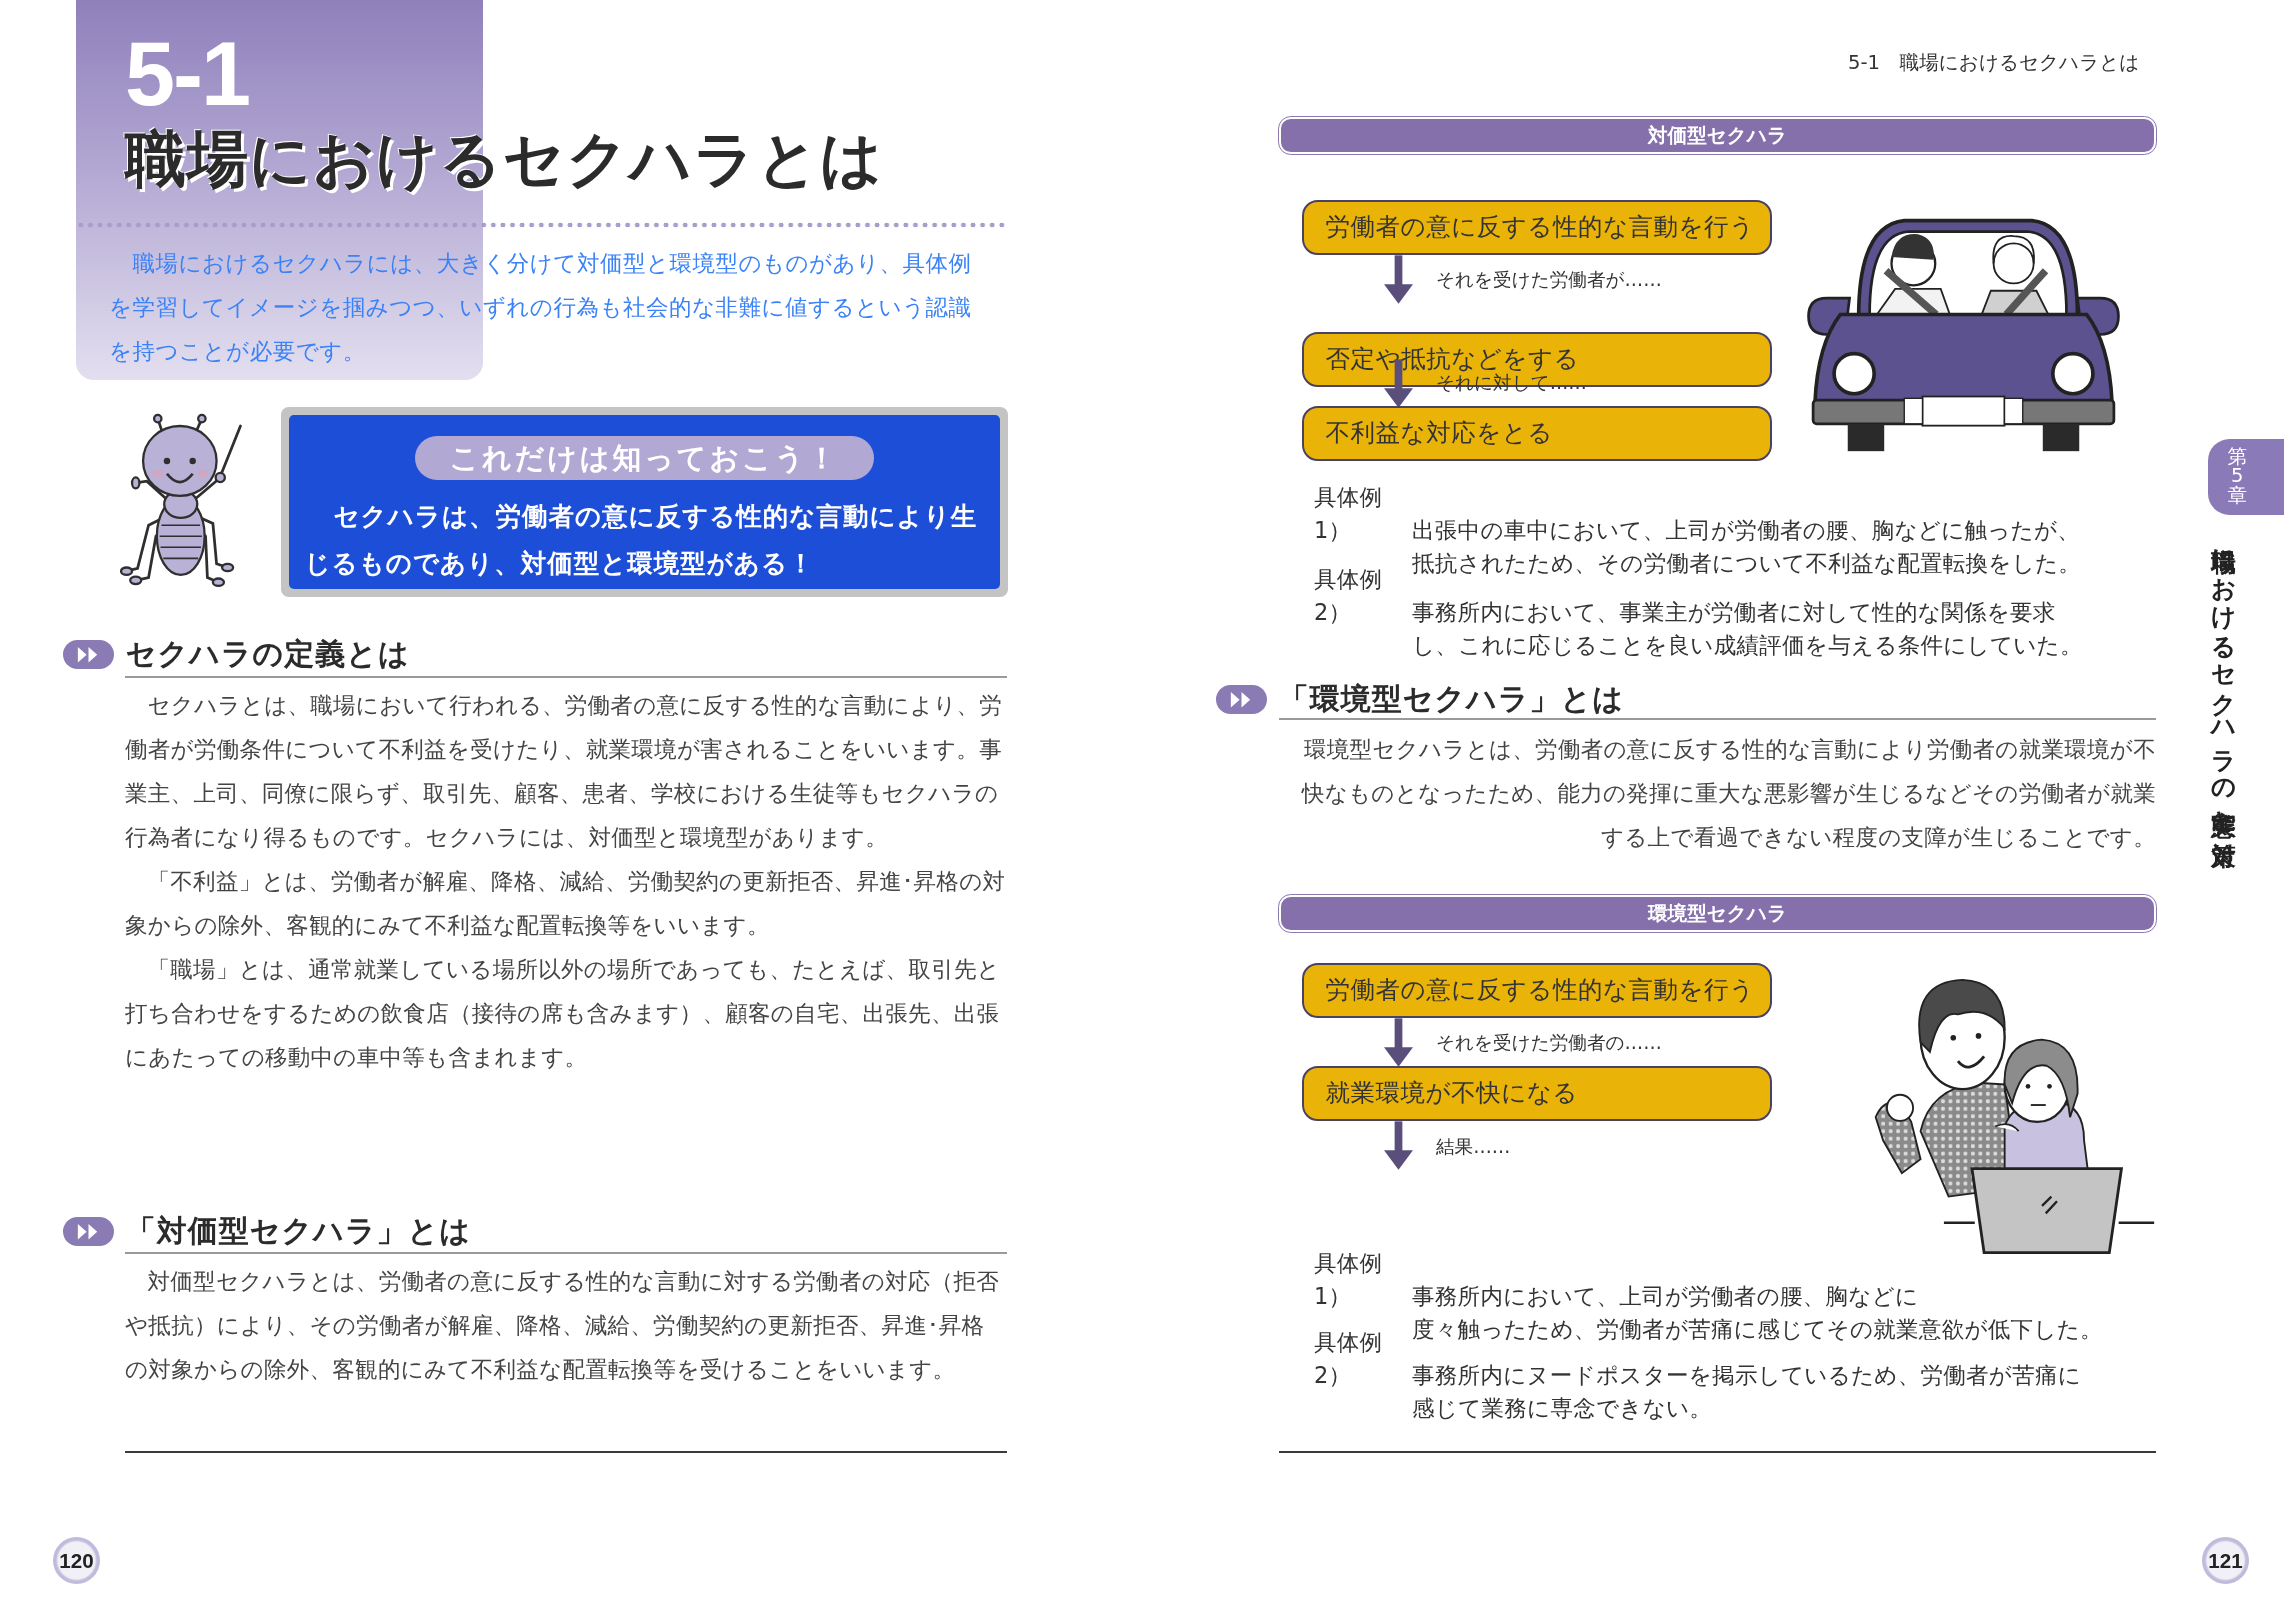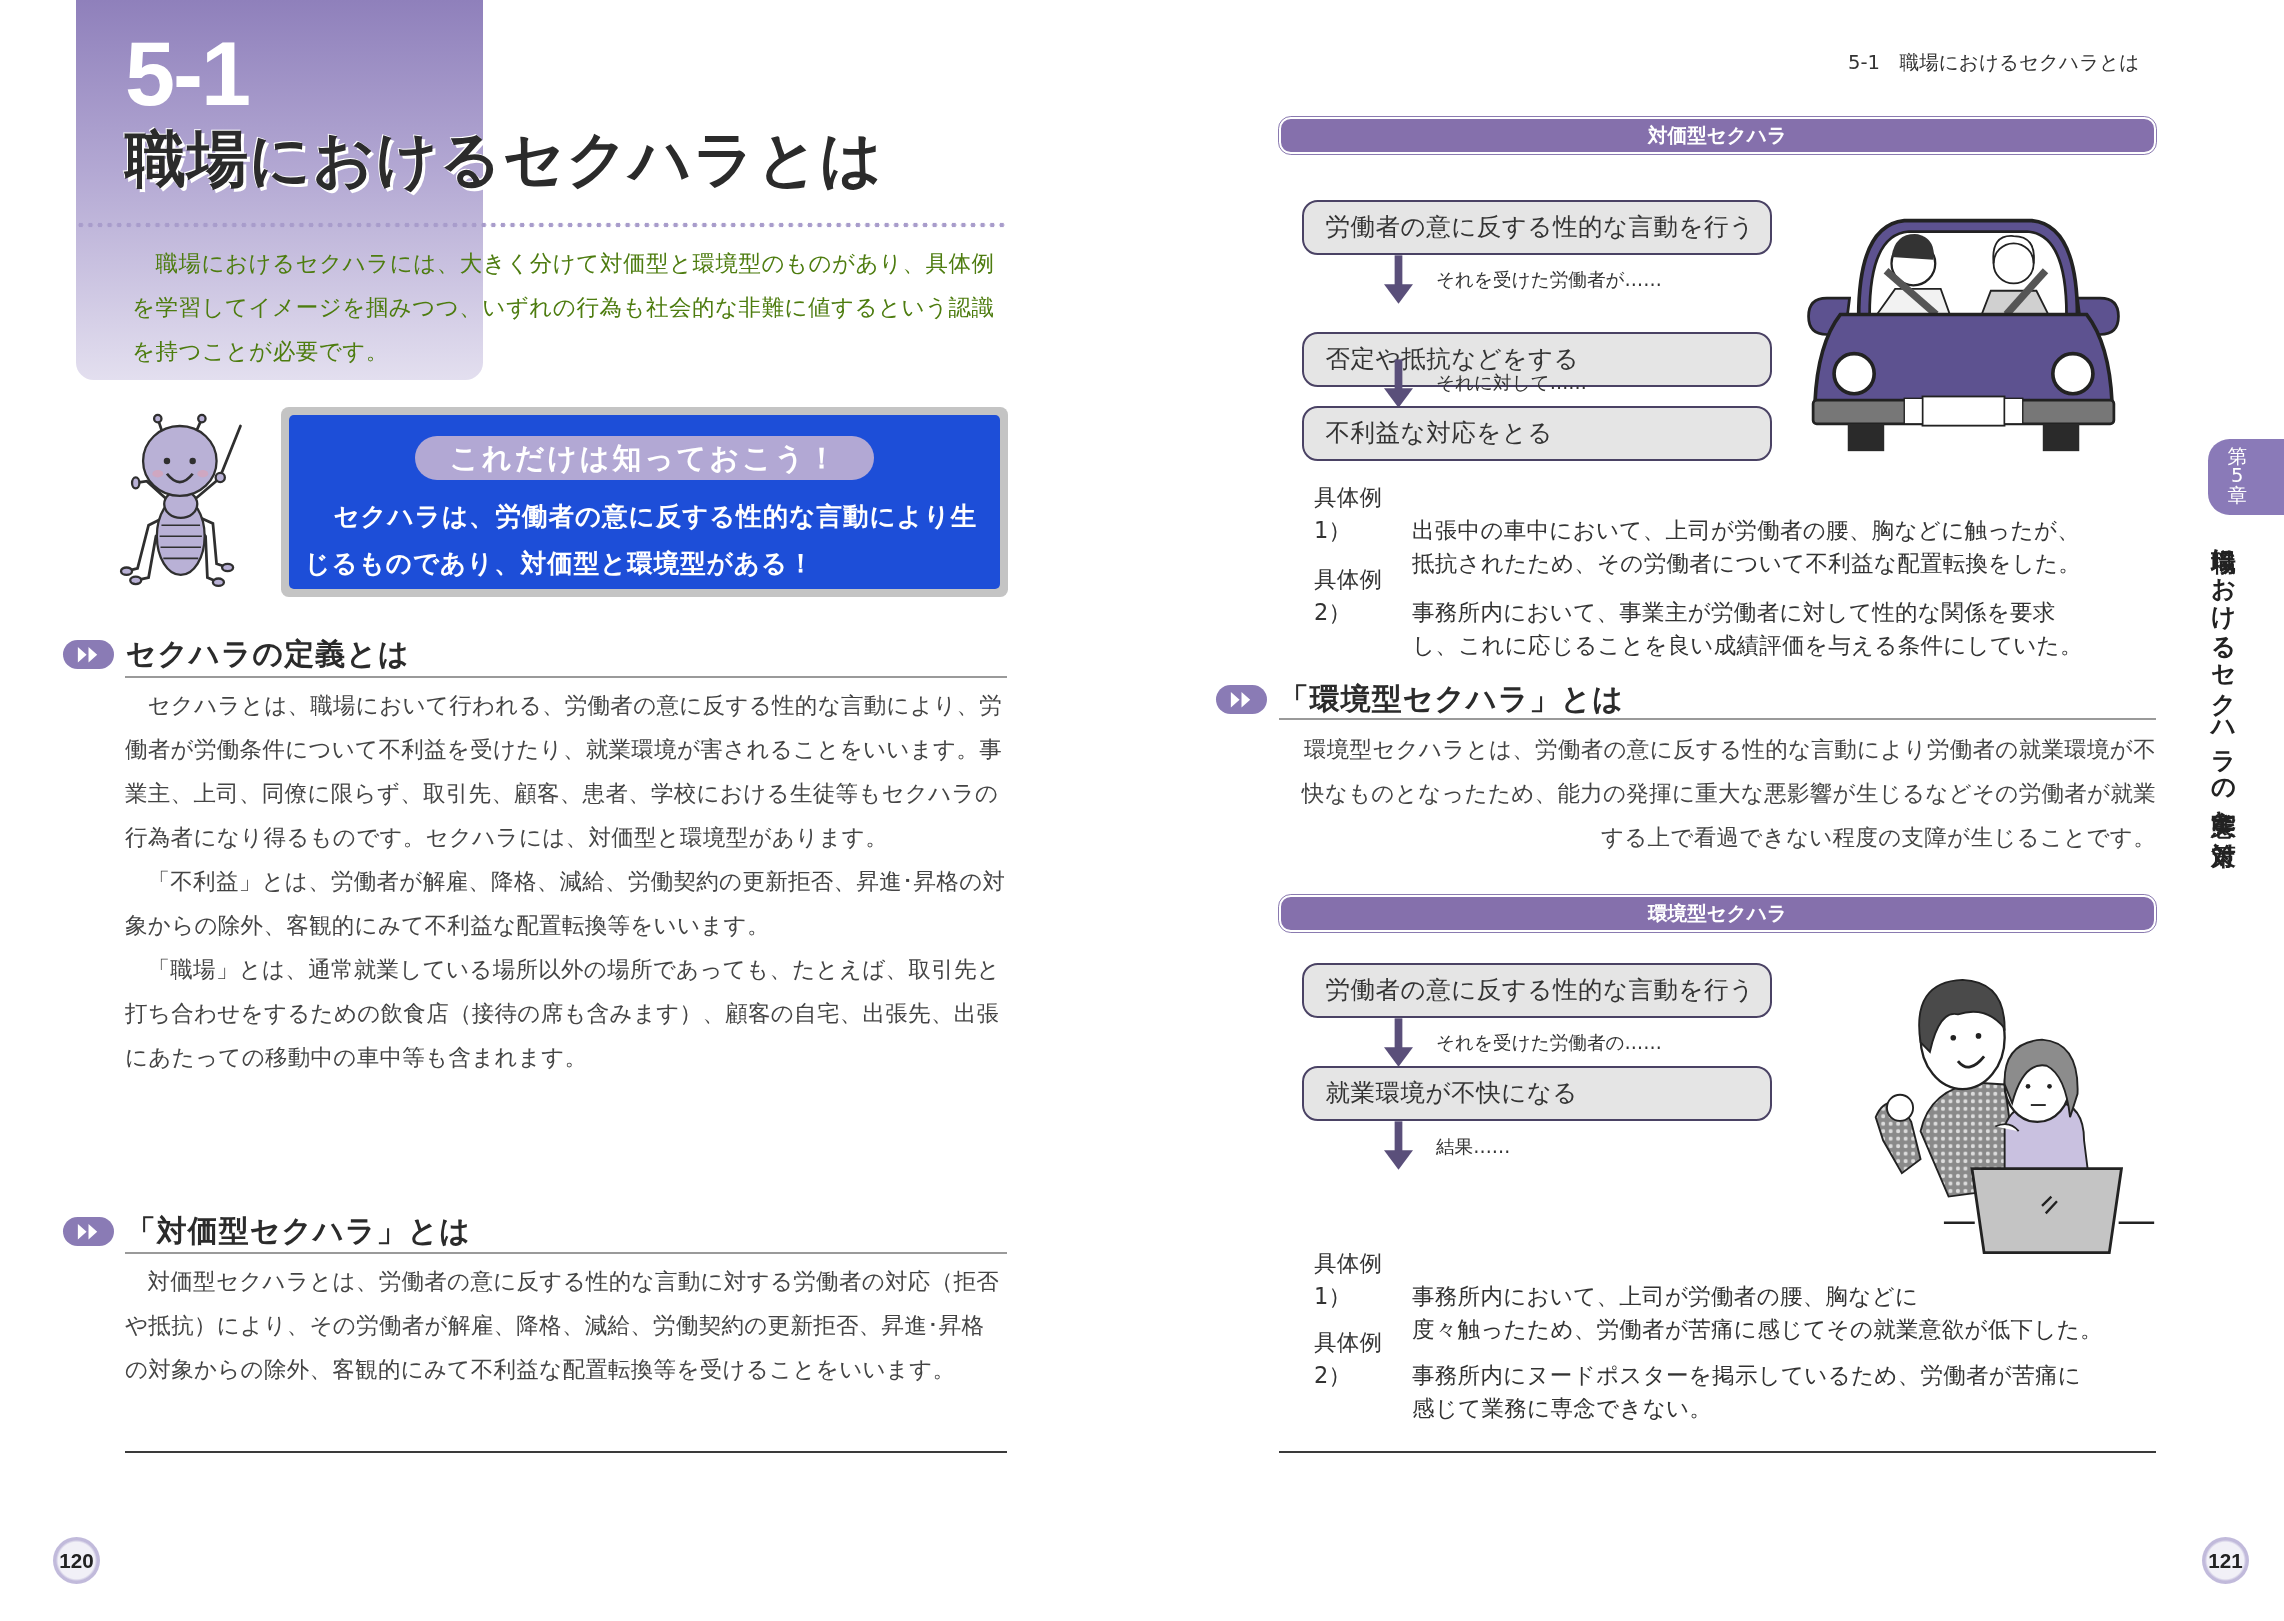--- a/index.html
+++ b/index.html
@@ -27,22 +27,22 @@
     font-size: 61px; color: #2b2b2b; letter-spacing: 1px; line-height: 1.1;
     text-shadow: 2.9px 2.9px 0 #ffffff, -1px -1px 0 #ffffff;
     white-space: nowrap;
   }
   .dotted-rule {
     position: absolute; left: 76px; top: 222px; width: 931px; height: 5.9px;
     background-image: radial-gradient(circle, #a89ccb 2.4px, transparent 2.5px);
     background-size: 9.6px 5.9px; background-repeat: repeat-x;
   }
   .intro {
-    position: absolute; left: 132px; top: 241px; width: 882px;
-    font-size: 22.5px; line-height: 44px; color: #4d7c0f; letter-spacing: 0.5px;
+    position: absolute; left: 109px; top: 241px; width: 882px;
+    font-size: 22.5px; line-height: 44px; color: #3b82f6; letter-spacing: 0.5px;
   }
   .intro .indent { display: inline-block; width: 23.5px; }
 
   .mascot { position: absolute; left: 110px; top: 404px; width: 147px; height: 191px; }
 
   .key-box {
     position: absolute; left: 281px; top: 407px; width: 727px; height: 190px;
     background: #c4c4c4; border-radius: 7.8px; padding: 7.8px;
   }
   .key-inner {
@@ -90,21 +90,21 @@
   .running-head {
     position: absolute; right: 1143px; top: 49px; font-size: 19.6px; color: #333; white-space: nowrap;
   }
   .bar {
     position: absolute; height: 37px; background: #8570ac; border-radius: 11.8px;
     border: 2px solid #ffffff; outline: 1.5px solid #8a7ab0;
     color: #ffffff; font-weight: bold; font-size: 19.6px; text-align: center; line-height: 33px;
   }
   .flow-box {
     position: absolute; height: 55px; border: 2.5px solid #4a4264; border-radius: 15.7px;
-    background: #e5e5e5; font-size: 24.5px; color: #333; line-height: 49px; padding-left: 21.6px;
+    background: #eab308; font-size: 24.5px; color: #333; line-height: 49px; padding-left: 21.6px;
     letter-spacing: 0.5px; white-space: nowrap;
   }
   .arrow {
     position: absolute; width: 29px; height: 49px;
   }
   .flow-note { position: absolute; font-size: 18.6px; color: #333; white-space: nowrap; }
 
   .example {
     position: absolute; font-size: 22.5px; line-height: 33px; color: #333; letter-spacing: 0.3px;
   }

